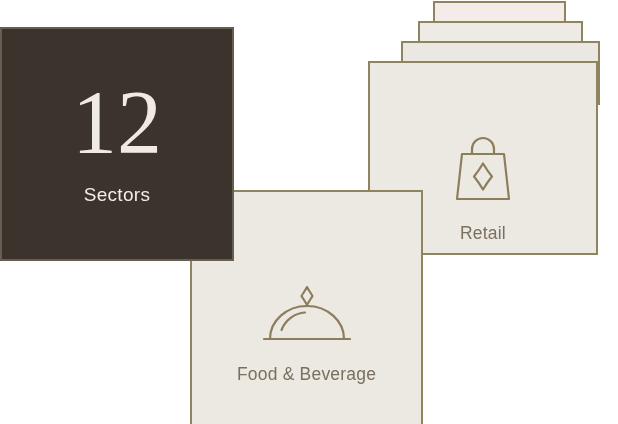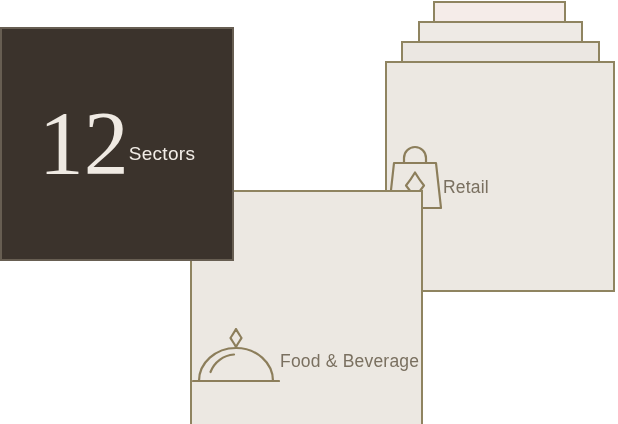--- a/index.html
+++ b/index.html
@@ -35,24 +35,24 @@
   }
   .layer-back   { left:433px; top:1px;  width:133px; height:64px; background:var(--deck1-fill); }
   .layer-middle { left:418px; top:21px; width:165px; height:64px; background:var(--deck2-fill); }
   .layer-front  { left:401px; top:41px; width:199px; height:64px; background:var(--deck3-fill); }
 
   .card {
     position:absolute;
     background:var(--card-fill);
     border:2px solid var(--card-border);
     display:flex;
-    flex-direction:row;
+    flex-direction:column;
     align-items:center;
   }
-  .card.retail { left:385px; top:61px;  width:230px; height:231px; }
+  .card.retail { left:368px; top:61px;  width:230px; height:194px; padding-top:72px; }
   .card.fnb    { left:190px; top:190px; width:233px; height:237px; padding-top:84px; }
 
   .icon-box {
     height:66px;
     display:flex;
     align-items:flex-end;
     justify-content:center;
   }
   .icon { display:block; }
 

